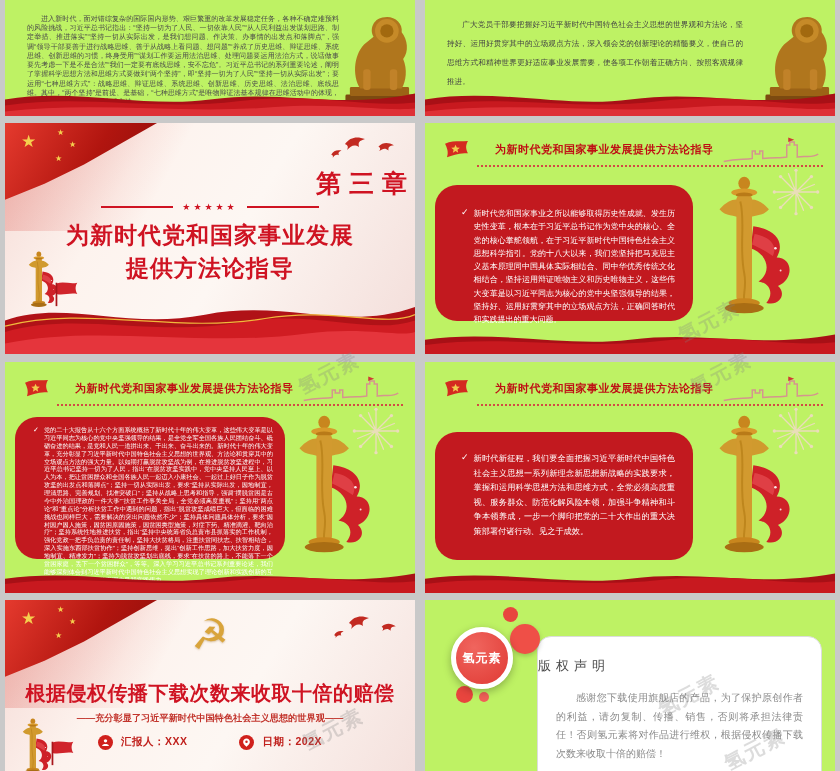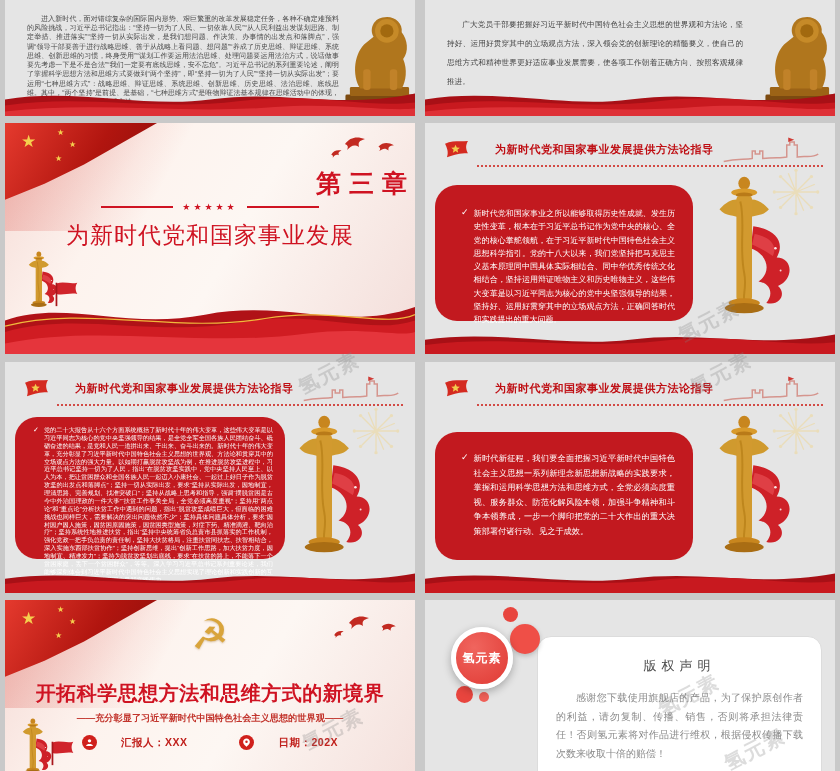--- a/index.html
+++ b/index.html
@@ -1,18 +1,18 @@
 <!DOCTYPE html>
 <html><head>
 <meta charset="utf-8">
 <style>
   html,body{margin:0;padding:0}
   body{width:840px;height:771px;background:#c9c9c9;position:relative;overflow:hidden;
        font-family:"Liberation Sans","DejaVu Sans",sans-serif;}
-  .slide{position:absolute;background:#e5e5e5;overflow:hidden}
+  .slide{position:absolute;background:#bef264;overflow:hidden}
   #s1{left:5px;top:0;width:410px;height:116px}
   #s2{left:425px;top:0;width:410px;height:116px}
   #s3{left:5px;top:123px;width:410px;height:231px}
   #s4{left:425px;top:123px;width:410px;height:231px}
   #s5{left:5px;top:362px;width:410px;height:231px}
   #s6{left:425px;top:362px;width:410px;height:231px}
   #s7{left:5px;top:600px;width:410px;height:231px}
   #s8{left:425px;top:600px;width:410px;height:231px}
 
   .crop-text{position:absolute;left:22px;top:7px;right:76px;font-size:7px;line-height:1.32;
@@ -30,21 +30,21 @@
   .flag-star{position:absolute;color:#f5cf4e;line-height:1}
   .doves{position:absolute}
   .dove{position:absolute}
   .chapter-num{position:absolute;top:44px;width:100%;text-align:right;font-size:25px;
                font-weight:700;color:#cf1322;letter-spacing:8px}
   .star-divider{position:absolute;top:79px;width:100%;display:flex;align-items:center;
                 justify-content:center;gap:9px}
   .star-divider .line{width:72px;height:1.5px;background:#cf1322}
   .star-divider .stars{color:#cf1322;font-size:9px;letter-spacing:3px}
   .chapter-title{position:absolute;top:96px;width:100%;text-align:center;font-size:23px;
-                 font-weight:400;color:#cf1322;line-height:1.42;letter-spacing:1px}
+                 font-weight:700;color:#cf1322;line-height:1.42;letter-spacing:1px}
 
   .hdr{position:absolute;top:13px;left:14px;right:12px;height:36px}
   .hdr .emblem{position:absolute;left:4px;top:3px;width:27px;height:21px}
   .hdr .htitle{position:absolute;left:56px;top:6px;font-size:11px;font-weight:700;color:#bf0f14;
                letter-spacing:.5px;white-space:nowrap}
   .hdr .wall{position:absolute;right:2px;top:0;width:100px;height:30px}
   .hdr .dots{position:absolute;left:38px;right:0;top:29px;border-bottom:2px dotted #d24a44}
 
   .red-box{position:absolute;background:#c2191f;border-radius:22px;color:#fff}
   .bullet{position:absolute;display:flex;align-items:flex-start;gap:5px}
@@ -60,31 +60,31 @@
   .huabiao{position:absolute;left:288px;top:48px;width:78px;height:152px}
   .firework{position:absolute;left:346px;top:44px;width:50px;height:50px}
 
   .closing-emblem{position:absolute;top:14px;width:100%;text-align:center;font-size:42px;
                   color:#d9a43b;text-shadow:0 1px 2px rgba(150,95,10,.35);line-height:1}
   .closing-title{position:absolute;top:80px;width:100%;text-align:center;font-size:20px;
                  font-weight:700;color:#cf1322;letter-spacing:.5px}
   .closing-sub{position:absolute;top:112px;width:100%;text-align:center;font-size:9.2px;
                font-weight:700;color:#c2342c}
   .info-row{position:absolute;top:135px;width:100%;display:flex;justify-content:center;gap:52px}
-  .info-item{display:flex;align-items:center;gap:24px}
+  .info-item{display:flex;align-items:flex-start;gap:8px}
   .info-item .circ{width:15px;height:15px;border-radius:50%;background:#d0201c;display:flex;
                    align-items:center;justify-content:center}
   .info-item .circ svg{width:9px;height:9px}
   .info-item .lab{font-size:10.5px;font-weight:700;color:#c0201c;letter-spacing:.5px}
   .hb-small{position:absolute;left:14px;top:118px;width:34px;height:58px}
   .pennant{position:absolute;left:44px;top:140px;width:26px;height:26px}
 
   .cr-card{position:absolute;left:112px;top:36px;width:283px;height:230px;background:#fff;
            border:1.5px solid #dcdcdc;border-radius:14px}
-  .cr-title{margin-top:20px;text-align:center;font-size:13px;color:#4a4a4a;letter-spacing:5px;
+  .cr-title{margin-top:20px;font-size:13px;color:#4a4a4a;letter-spacing:5px;
             font-weight:400}
   .cr-p{margin:14px 18px 0;font-size:10px;line-height:1.85;color:#8a8a8a;text-align:justify;
         text-indent:2em}
   .badge-big{position:absolute;left:26px;top:27px;width:52px;height:52px;border-radius:50%;
              background:radial-gradient(circle at 35% 30%,#f0655e,#e03a34);border:5px solid #fff;
              box-shadow:0 3px 8px rgba(0,0,0,.28);display:flex;align-items:center;
              justify-content:center;color:#fff;font-size:12px;font-weight:700;letter-spacing:1px}
   .badge-dot{position:absolute;border-radius:50%;background:#e8453e}
   .bd1{left:78px;top:7px;width:15px;height:15px}
   .bd2{left:85px;top:24px;width:30px;height:30px;background:#ef4f47;box-shadow:0 2px 5px rgba(0,0,0,.2)}
@@ -208,20 +208,21 @@
       </svg>
   </div>
   <div class="chapter-num">第三章</div>
   <div class="star-divider">
     <span class="line"></span>
     <span class="stars">★★★★★</span>
     <span class="line"></span>
   </div>
   <div class="chapter-title">
     <div>为新时代党和国家事业发展</div>
+    <div>提供方法论指导</div>
   </div>
   <svg class="hb-small" style="left:20px;top:128px">
       <use href="#sym-huabiao"></use>
     </svg>
   <svg class="pennant" style="left:48px;top:158px">
       <use href="#sym-pennant"></use>
     </svg>
   <svg style="position:absolute;left:0;top:188px;width:60px;height:45px">
       <use href="#sym-lion"></use>
     </svg>
@@ -332,21 +333,21 @@
         <use href="#sym-dove"></use>
       </svg>
     <svg class="dove" style="right:10px;top:10px;width:17px;height:11px;transform:rotate(12deg)">
         <use href="#sym-dove"></use>
       </svg>
     <svg class="dove" style="right:62px;top:18px;width:12px;height:8px;transform:rotate(-8deg)">
         <use href="#sym-dove"></use>
       </svg>
   </div>
   <div class="closing-emblem">☭</div>
-  <div class="closing-title">开拓科学思想方法和思维方式的新境界</div>
+  <div class="closing-title">根据侵权传播下载次数来收取十倍的赔偿</div>
   <div class="closing-sub">——充分彰显了习近平新时代中国特色社会主义思想的世界观——</div>
   <div class="info-row">
     <div class="info-item">
       <span class="circ">
         <svg viewBox="0 0 16 16">
             <use href="#sym-person"></use>
           </svg>
       </span>
       <span class="lab">汇报人：XXX</span>
     </div>

